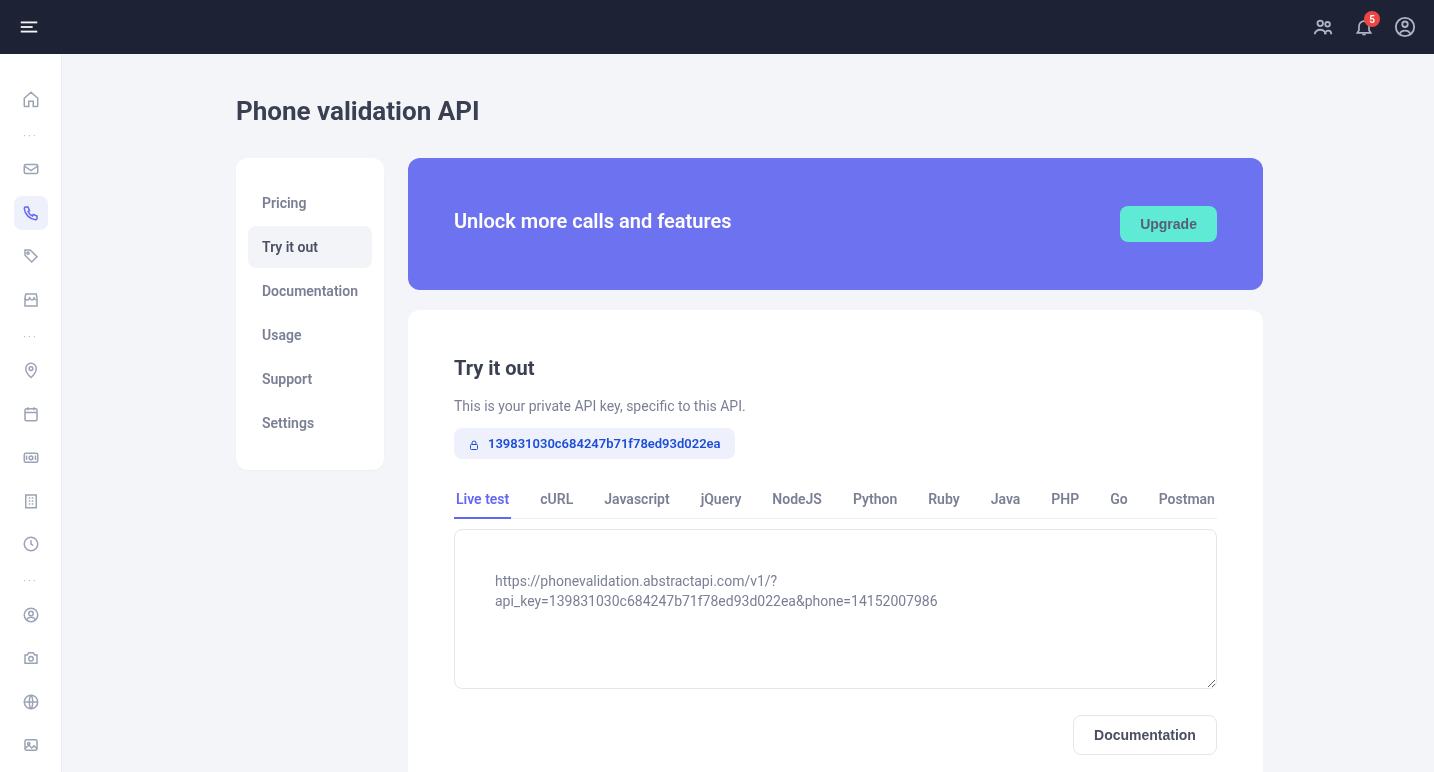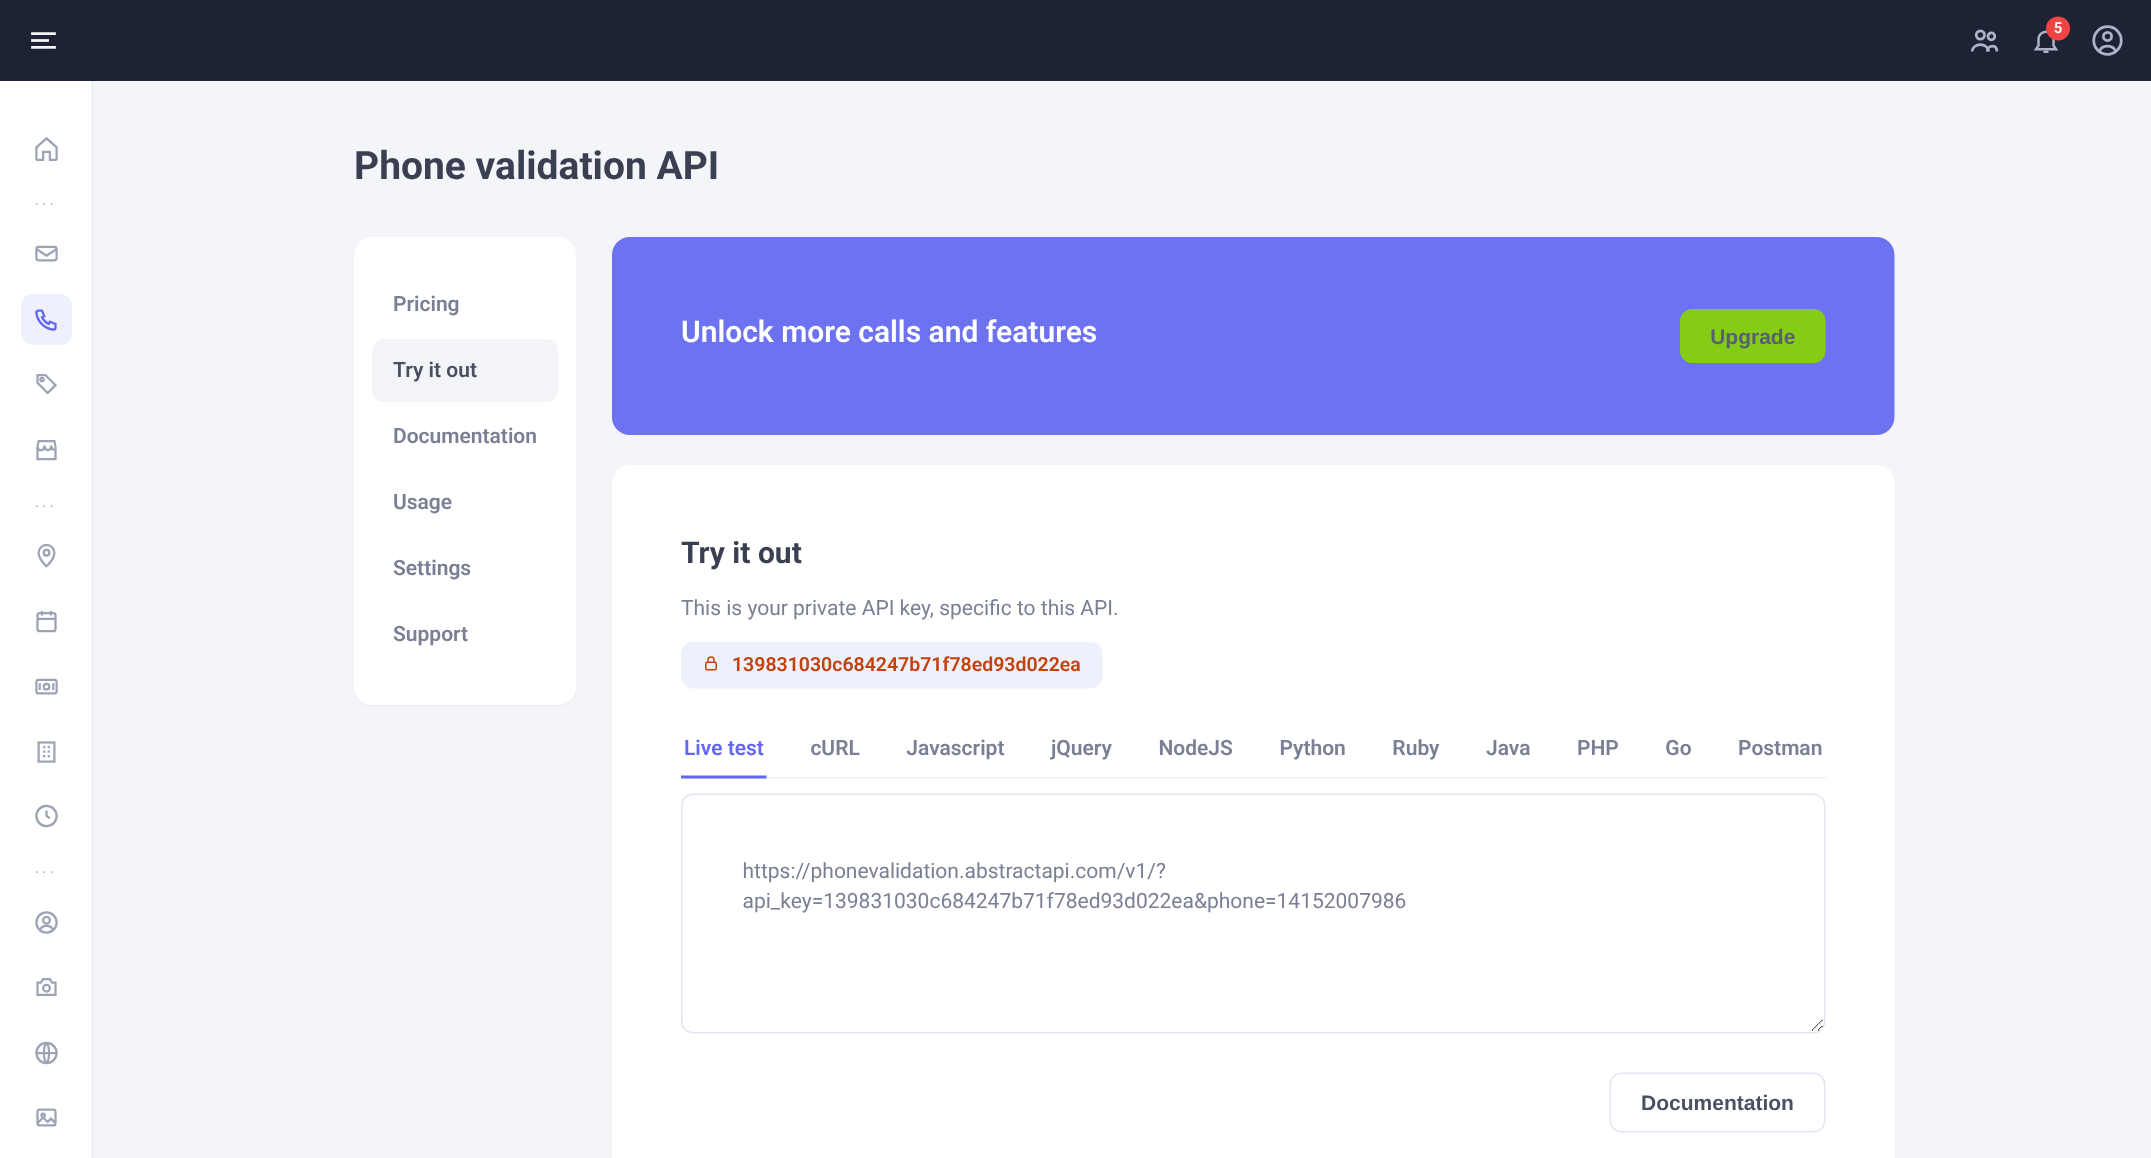--- a/index.html
+++ b/index.html
@@ -157,21 +157,21 @@
   color: #fff;
   font-size: 20px;
   font-weight: 600;
   margin-bottom: 6px;
 }
 .banner-sub {
   color: #e6e8ff;
   font-size: 14px;
 }
 .upgrade-btn {
-  background: #84cc16;
+  background: #5eead4;
   color: #585e73;
   border: none;
   font-size: 14px;
   font-weight: 600;
   padding: 10px 20px;
   border-radius: 8px;
   cursor: pointer;
 }
 
 
@@ -186,24 +186,24 @@
   color: #3b3f52;
   margin-bottom: 18px;
 }
 .try-desc {
   font-size: 14px;
   color: #7a7f94;
   margin-bottom: 14px;
 }
 .apikey-chip {
   display: inline-flex;
-  align-items: flex-start;
+  align-items: flex-end;
   gap: 8px;
   background: #eef0fb;
-  color: #c2410c;
+  color: #1d4ed8;
   font-size: 13px;
   font-weight: 600;
   padding: 8px 14px;
   border-radius: 8px;
   margin-bottom: 22px;
 }
 
 
 .code-tabs {
   display: flex;
@@ -406,22 +406,22 @@
     <div class="content-inner">
       <h1 class="page-title">Phone validation API</h1>
 
       <div class="two-col">
 
         <div class="card-nav">
           <div class="card-nav-item">Pricing</div>
           <div class="card-nav-item active">Try it out</div>
           <div class="card-nav-item">Documentation</div>
           <div class="card-nav-item">Usage</div>
+          <div class="card-nav-item">Support</div>
           <div class="card-nav-item">Settings</div>
-          <div class="card-nav-item">Support</div>
         </div>
 
         <div class="right-col">
           <div class="banner">
             <div>
               <div class="banner-title">Unlock more calls and features</div>
             </div>
             <button class="upgrade-btn">Upgrade</button>
           </div>
 

